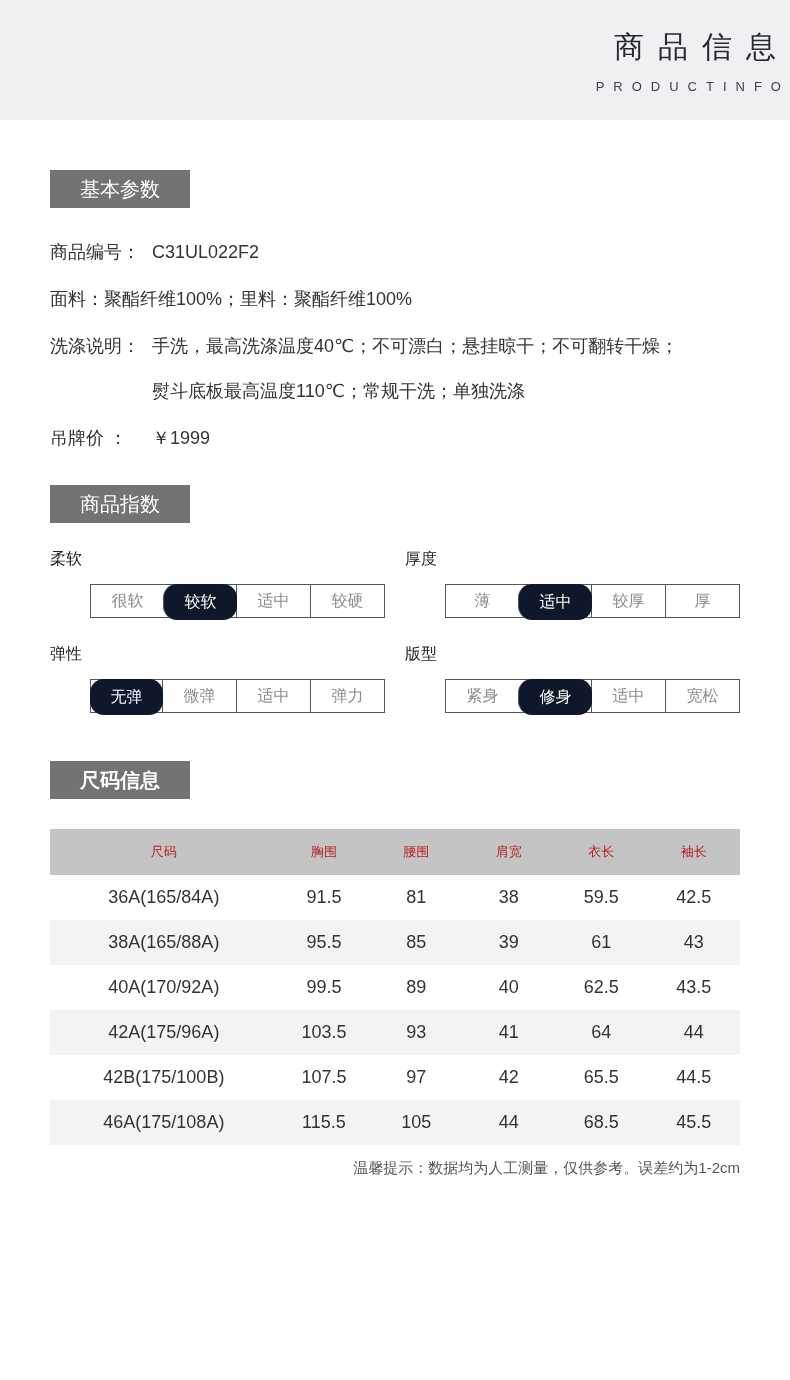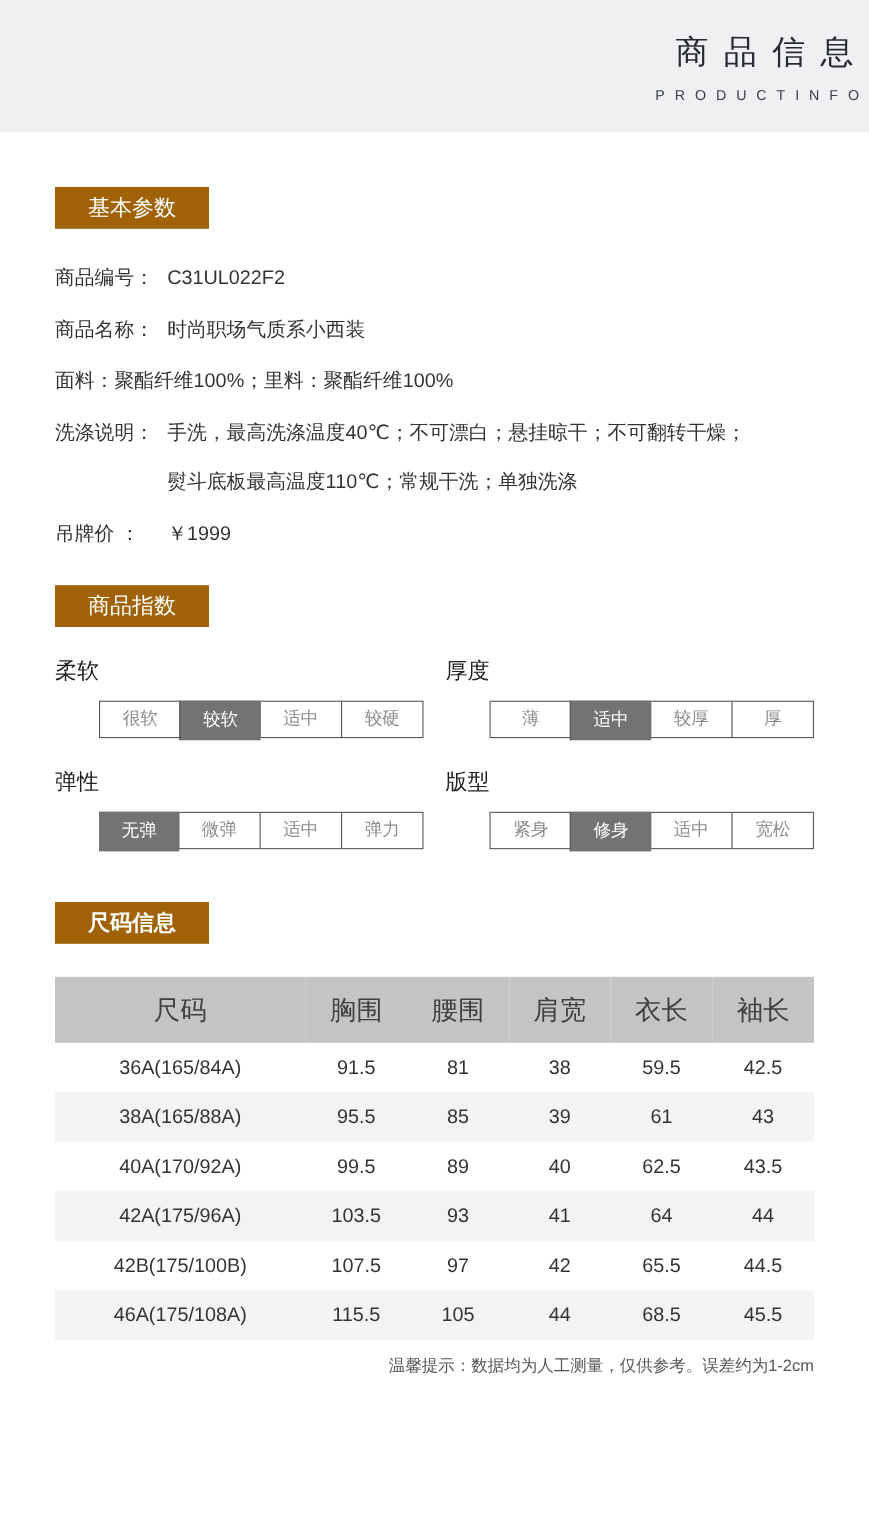--- a/index.html
+++ b/index.html
@@ -16,44 +16,44 @@
   .title {
     font-size:30px; font-weight:500; color:#262b33;
     letter-spacing:14px; padding-left:14px;
   }
   .subtitle {
     margin-top:11px; font-size:13px; color:#3b414a;
     letter-spacing:9px; padding-left:9px;
   }
   .content { padding:0 50px; }
   .badge {
-    display:inline-block; background:#a16207; color:#fff;
+    display:inline-block; background:#737373; color:#fff;
     font-size:20px; line-height:38px; padding:0 27px; min-width:140px; text-align:center;
   }
   .badge-basic { margin-top:50px; }
   .badge-index { margin-top:22px;text-align:center; }
   .badge-size  { margin-top:48px;font-weight:bold; }
   .params { margin-top:22px; }
   .param-row { display:flex; font-size:18px; line-height:45px; margin-bottom:2px; }
   .param-label { width:102px; flex:none; white-space:nowrap; }
   .param-value { flex:1; white-space:pre-line; }
   .index-grid { display:grid; grid-template-columns:1fr 1fr; column-gap:20px; }
-  .index-label { margin:26px 0 14px; font-size:20px; color:#222; }
+  .index-label { margin:26px 0 14px; font-size:16px; color:#222; }
   .segmented { display:flex; border:1px solid #555; height:34px; background:#fff;margin-left:40px; }
   .seg {
     flex:1; text-align:center; line-height:32px; font-size:16px;
     color:#8c8c8c; border-left:1px solid #555; cursor:pointer;
   }
   .seg:first-child { border-left:none; }
-  .seg.selected { background:#737373; color:#fff; margin:-1px; line-height:36px; height:36px; position:relative; }
+  .seg.selected { background:#0f172a; color:#fff; margin:-1px; line-height:36px; height:36px; position:relative;border-radius:14px; }
   table.size { width:100%; border-collapse:collapse; margin-top:30px; table-layout:fixed; }
   table.size col.col-size { width:33%; }
   table.size th {
-    background:#c4c4c4; color:#404040; font-weight:normal;
-    font-size:24px; height:60px; text-align:center;
+    background:#c4c4c4; color:#b91c1c; font-weight:normal;
+    font-size:13px; height:46px; text-align:center;
   }
   table.size td { text-align:center; font-size:18px; height:45px; color:#333; }
   table.size tbody tr:nth-child(even) td { background:#f3f3f3; }
   .note { text-align:right; font-size:15px; color:#555; margin-top:14px; }
 </style>
 </head>
 <body>
 
 <div class="page">
 
@@ -65,24 +65,20 @@
   <main class="content">
 
     <div class="badge badge-basic">基本参数</div>
 
     <div class="params">
       <div class="param-row">
         <span class="param-label">商品编号：</span>
         <span class="param-value">C31UL022F2</span>
       </div>
       <div class="param-row">
-        <span class="param-label">商品名称：</span>
-        <span class="param-value">时尚职场气质系小西装</span>
-      </div>
-      <div class="param-row">
         <span class="param-value">面料：聚酯纤维100%；里料：聚酯纤维100%</span>
       </div>
       <div class="param-row">
         <span class="param-label">洗涤说明：</span>
         <span class="param-value">手洗，最高洗涤温度40℃；不可漂白；悬挂晾干；不可翻转干燥；
 熨斗底板最高温度110℃；常规干洗；单独洗涤</span>
       </div>
       <div class="param-row">
         <span class="param-label">吊牌价 ：</span>
         <span class="param-value">￥1999</span>

